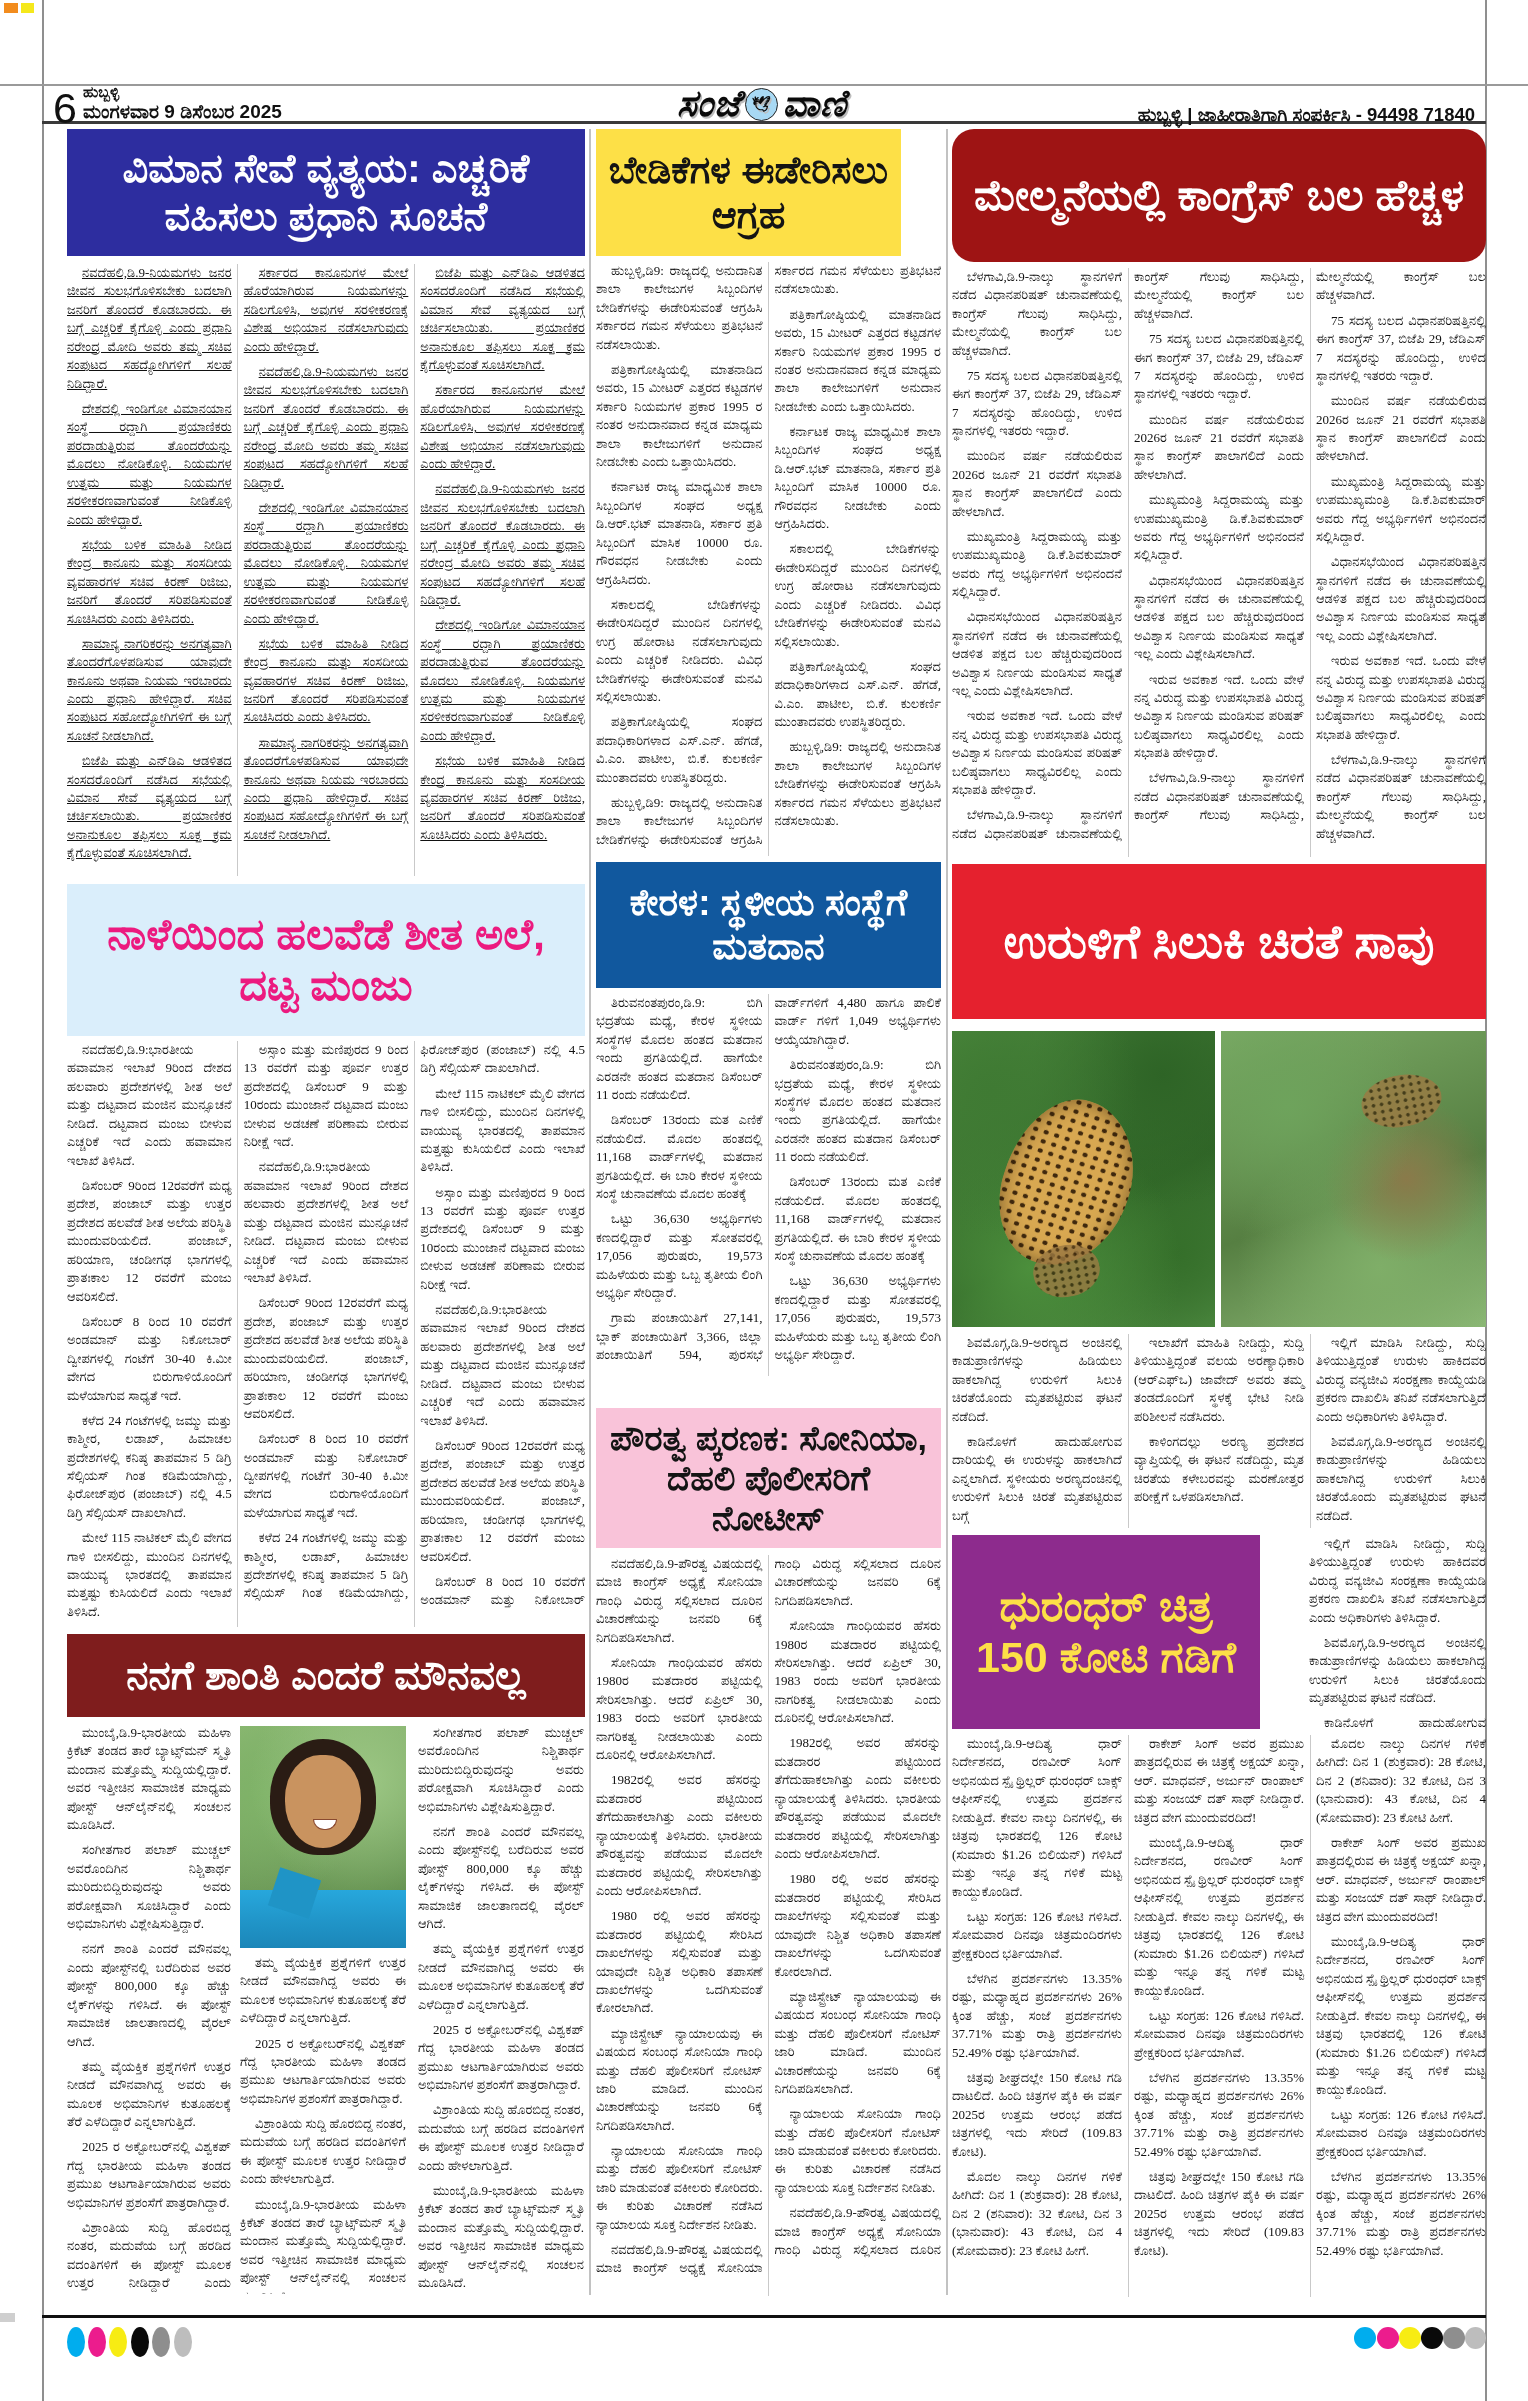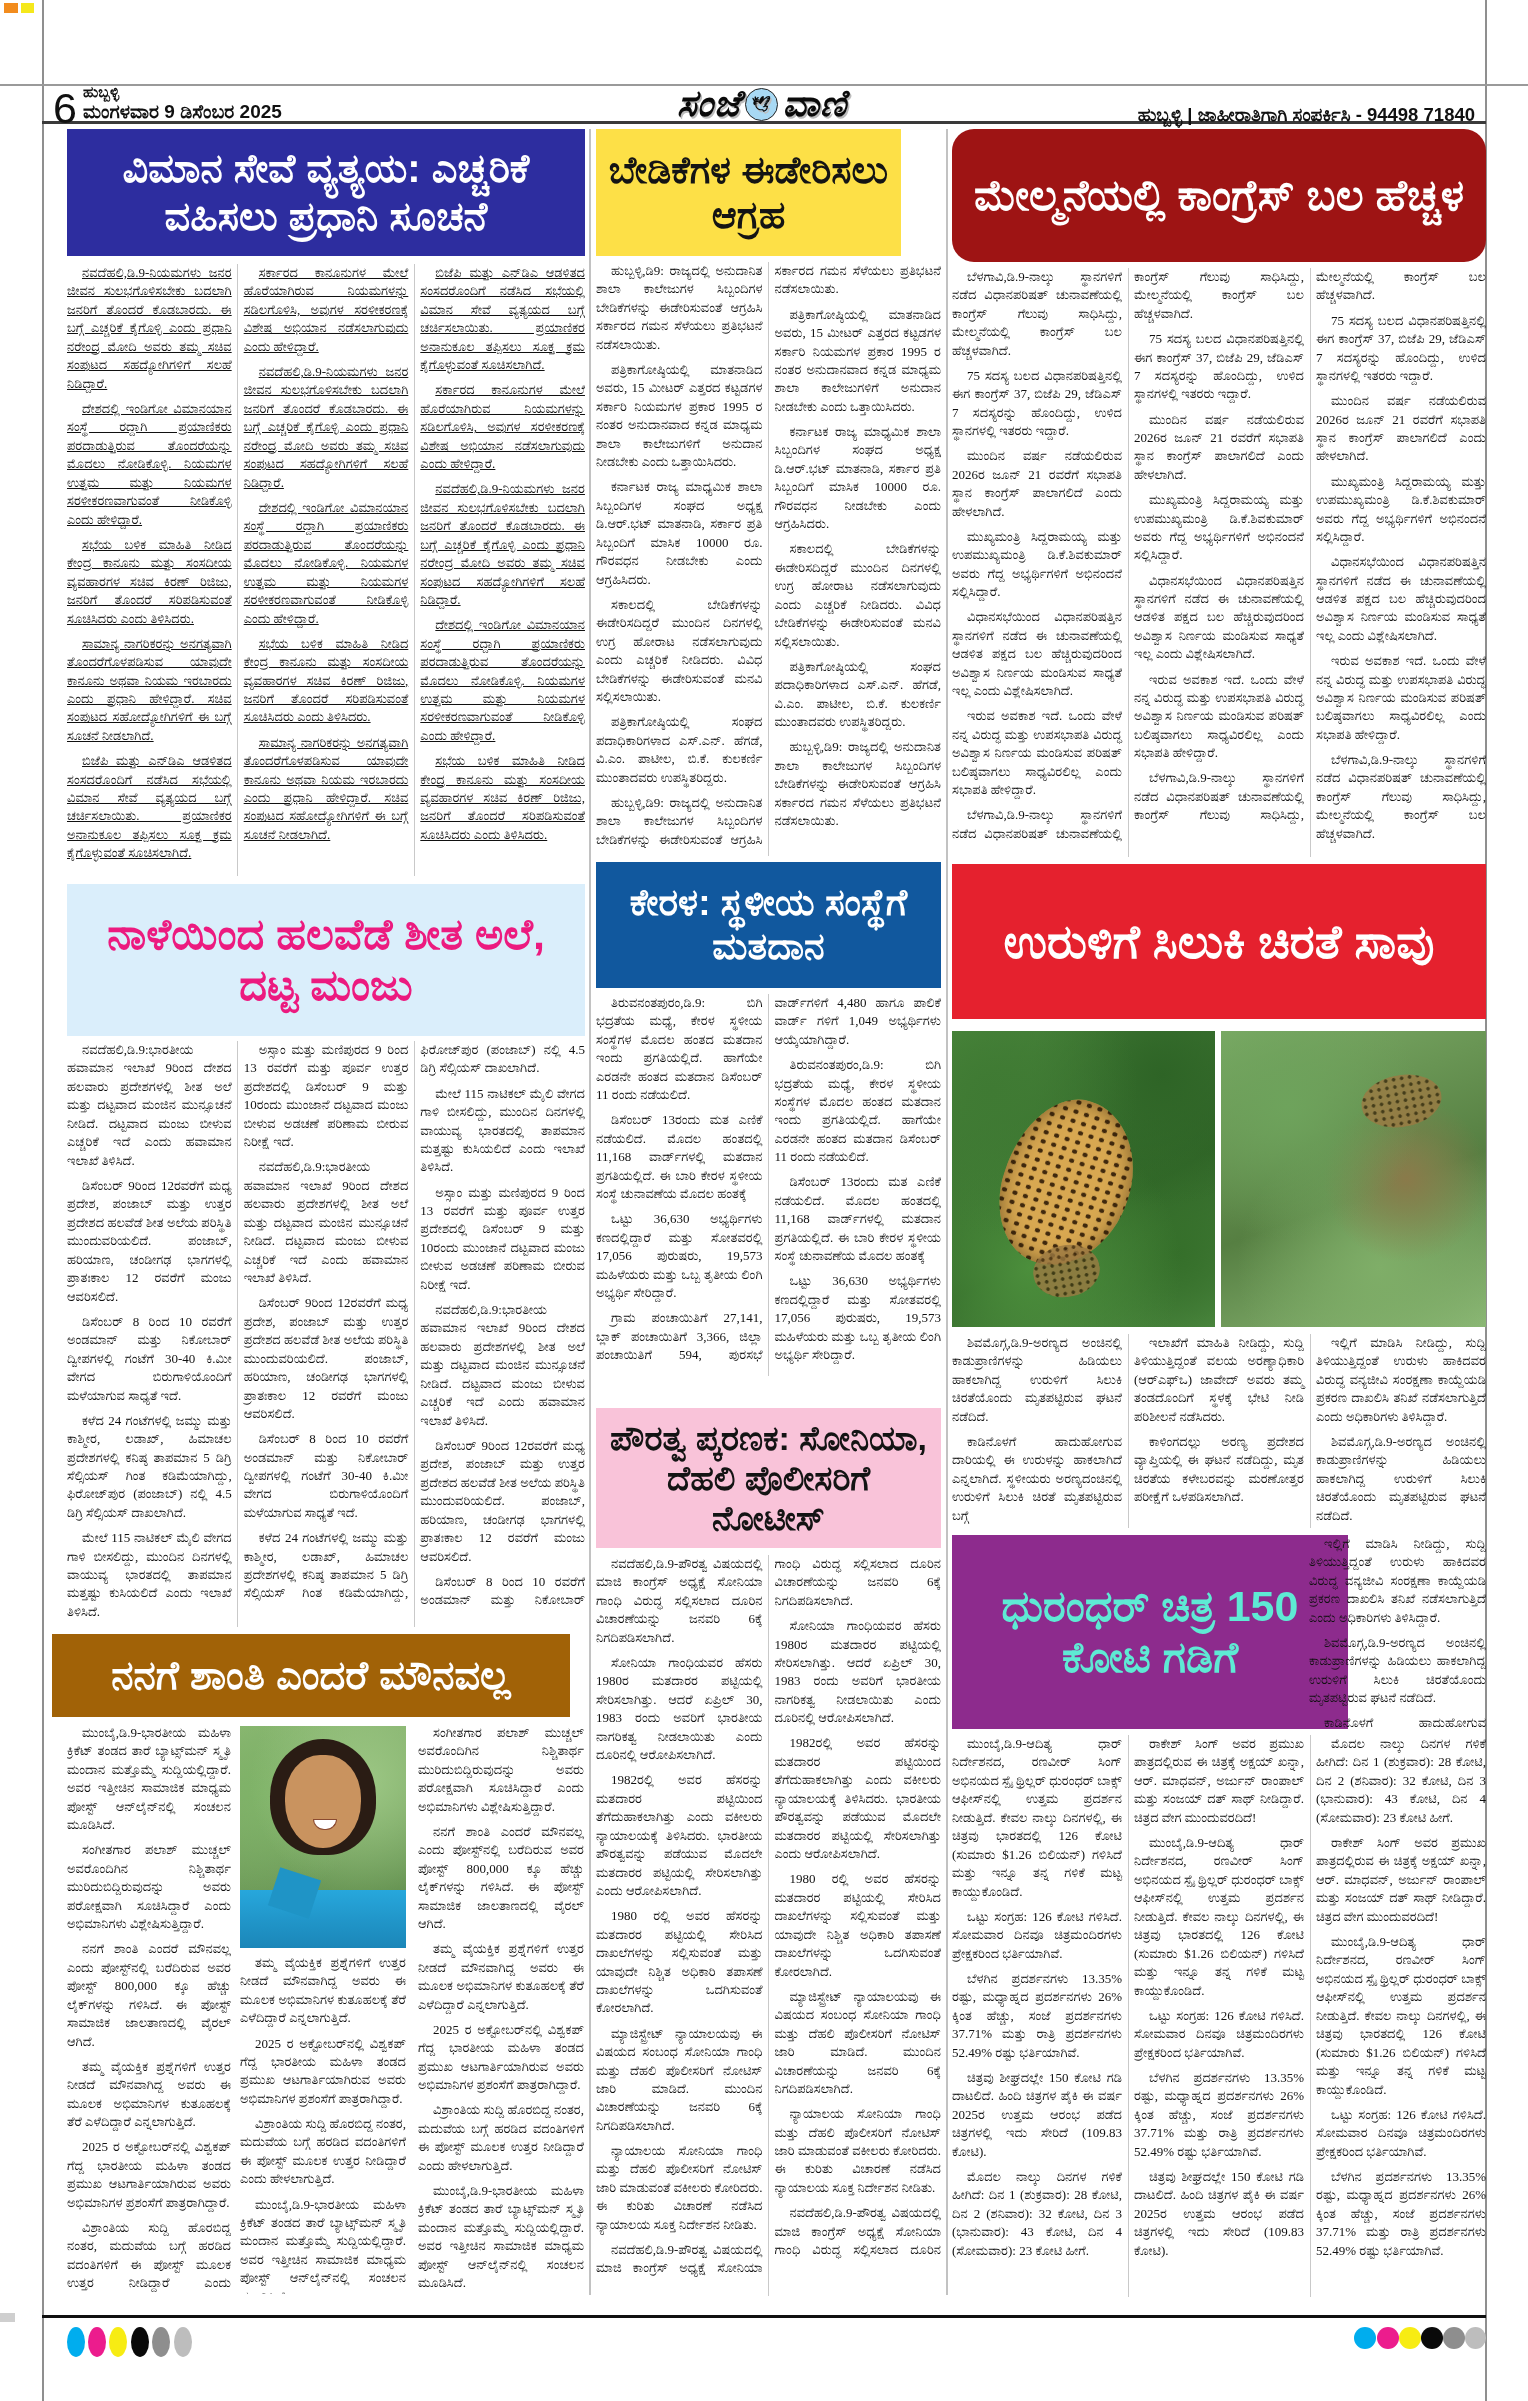--- a/index.html
+++ b/index.html
@@ -130,21 +130,21 @@
       <p>ಡಿಸೆಂಬರ್ 9ರಿಂದ 12ರವರೆಗೆ ಮಧ್ಯ ಪ್ರದೇಶ, ಪಂಜಾಬ್ ಮತ್ತು ಉತ್ತರ ಪ್ರದೇಶದ ಹಲವೆಡೆ ಶೀತ ಅಲೆಯ ಪರಿಸ್ಥಿತಿ ಮುಂದುವರಿಯಲಿದೆ. ಪಂಜಾಬ್, ಹರಿಯಾಣ, ಚಂಡೀಗಢ ಭಾಗಗಳಲ್ಲಿ ಪ್ರಾತಃಕಾಲ 12 ರವರೆಗೆ ಮಂಜು ಆವರಿಸಲಿದೆ.</p>
       <p>ಡಿಸೆಂಬರ್ 8 ರಿಂದ 10 ರವರೆಗೆ ಅಂಡಮಾನ್ ಮತ್ತು ನಿಕೋಬಾರ್ ದ್ವೀಪಗಳಲ್ಲಿ ಗಂಟೆಗೆ 30-40 ಕಿ.ಮೀ ವೇಗದ ಬಿರುಗಾಳಿಯೊಂದಿಗೆ ಮಳೆಯಾಗುವ ಸಾಧ್ಯತೆ ಇದೆ.</p>
       <p>ಕಳೆದ 24 ಗಂಟೆಗಳಲ್ಲಿ ಜಮ್ಮು ಮತ್ತು ಕಾಶ್ಮೀರ, ಲಡಾಖ್, ಹಿಮಾಚಲ ಪ್ರದೇಶಗಳಲ್ಲಿ ಕನಿಷ್ಠ ತಾಪಮಾನ 5 ಡಿಗ್ರಿ ಸೆಲ್ಸಿಯಸ್ ಗಿಂತ ಕಡಿಮೆಯಾಗಿದ್ದು, ಫಿರೋಜ್‌ಪುರ (ಪಂಜಾಬ್) ನಲ್ಲಿ 4.5 ಡಿಗ್ರಿ ಸೆಲ್ಸಿಯಸ್ ದಾಖಲಾಗಿದೆ.</p>
       <p>ಮೇಲೆ 115 ನಾಟಿಕಲ್ ಮೈಲಿ ವೇಗದ ಗಾಳಿ ಬೀಸಲಿದ್ದು, ಮುಂದಿನ ದಿನಗಳಲ್ಲಿ ವಾಯುವ್ಯ ಭಾರತದಲ್ಲಿ ತಾಪಮಾನ ಮತ್ತಷ್ಟು ಕುಸಿಯಲಿದೆ ಎಂದು ಇಲಾಖೆ ತಿಳಿಸಿದೆ.</p>
       <p>ಅಸ್ಸಾಂ ಮತ್ತು ಮಣಿಪುರದ 9 ರಿಂದ 13 ರವರೆಗೆ ಮತ್ತು ಪೂರ್ವ ಉತ್ತರ ಪ್ರದೇಶದಲ್ಲಿ ಡಿಸೆಂಬರ್ 9 ಮತ್ತು 10ರಂದು ಮುಂಜಾನೆ ದಟ್ಟವಾದ ಮಂಜು ಬೀಳುವ ಅಡಚಣೆ ಪರಿಣಾಮ ಬೀರುವ ನಿರೀಕ್ಷೆ ಇದೆ.</p>
       <p>ನವದೆಹಲಿ,ಡಿ.9:ಭಾರತೀಯ ಹವಾಮಾನ ಇಲಾಖೆ 9ರಿಂದ ದೇಶದ ಹಲವಾರು ಪ್ರದೇಶಗಳಲ್ಲಿ ಶೀತ ಅಲೆ ಮತ್ತು ದಟ್ಟವಾದ ಮಂಜಿನ ಮುನ್ಸೂಚನೆ ನೀಡಿದೆ. ದಟ್ಟವಾದ ಮಂಜು ಬೀಳುವ ಎಚ್ಚರಿಕೆ ಇದೆ ಎಂದು ಹವಾಮಾನ ಇಲಾಖೆ ತಿಳಿಸಿದೆ.</p>
       <p>ಡಿಸೆಂಬರ್ 9ರಿಂದ 12ರವರೆಗೆ ಮಧ್ಯ ಪ್ರದೇಶ, ಪಂಜಾಬ್ ಮತ್ತು ಉತ್ತರ ಪ್ರದೇಶದ ಹಲವೆಡೆ ಶೀತ ಅಲೆಯ ಪರಿಸ್ಥಿತಿ ಮುಂದುವರಿಯಲಿದೆ. ಪಂಜಾಬ್, ಹರಿಯಾಣ, ಚಂಡೀಗಢ ಭಾಗಗಳಲ್ಲಿ ಪ್ರಾತಃಕಾಲ 12 ರವರೆಗೆ ಮಂಜು ಆವರಿಸಲಿದೆ.</p>
       <p>ಡಿಸೆಂಬರ್ 8 ರಿಂದ 10 ರವರೆಗೆ ಅಂಡಮಾನ್ ಮತ್ತು ನಿಕೋಬಾರ್ ದ್ವೀಪಗಳಲ್ಲಿ ಗಂಟೆಗೆ 30-40 ಕಿ.ಮೀ ವೇಗದ ಬಿರುಗಾಳಿಯೊಂದಿಗೆ ಮಳೆಯಾಗುವ ಸಾಧ್ಯತೆ ಇದೆ.</p>
     </div>
 
-  <div class="headbox" style="left:52px;top:1634px;width:518px;height:83px;background:#a16207;color:#ffffff;font-size:40px;">ನನಗೆ ಶಾಂತಿ ಎಂದರೆ ಮೌನವಲ್ಲ</div>
+  <div class="headbox" style="left:67px;top:1634px;width:518px;height:83px;background:#7f1d1d;color:#ffffff;font-size:40px;">ನನಗೆ ಶಾಂತಿ ಎಂದರೆ ಮೌನವಲ್ಲ</div>
 
   <div class="col-single" style="left:67px;top:1724px;width:164px;height:572px;">
       <p>ಮುಂಬೈ,ಡಿ.9-ಭಾರತೀಯ ಮಹಿಳಾ ಕ್ರಿಕೆಟ್ ತಂಡದ ತಾರೆ ಬ್ಯಾಟ್ಸ್‌ಮನ್ ಸ್ಮೃತಿ ಮಂದಾನ ಮತ್ತೊಮ್ಮೆ ಸುದ್ದಿಯಲ್ಲಿದ್ದಾರೆ. ಅವರ ಇತ್ತೀಚಿನ ಸಾಮಾಜಿಕ ಮಾಧ್ಯಮ ಪೋಸ್ಟ್ ಆನ್‌ಲೈನ್‌ನಲ್ಲಿ ಸಂಚಲನ ಮೂಡಿಸಿದೆ.</p>
       <p>ಸಂಗೀತಗಾರ ಪಲಾಶ್ ಮುಚ್ಚಲ್ ಅವರೊಂದಿಗಿನ ನಿಶ್ಚಿತಾರ್ಥ ಮುರಿದುಬಿದ್ದಿರುವುದನ್ನು ಅವರು ಪರೋಕ್ಷವಾಗಿ ಸೂಚಿಸಿದ್ದಾರೆ ಎಂದು ಅಭಿಮಾನಿಗಳು ವಿಶ್ಲೇಷಿಸುತ್ತಿದ್ದಾರೆ.</p>
       <p>ನನಗೆ ಶಾಂತಿ ಎಂದರೆ ಮೌನವಲ್ಲ ಎಂದು ಪೋಸ್ಟ್‌ನಲ್ಲಿ ಬರೆದಿರುವ ಅವರ ಪೋಸ್ಟ್ 800,000 ಕ್ಕೂ ಹೆಚ್ಚು ಲೈಕ್‌ಗಳನ್ನು ಗಳಿಸಿದೆ. ಈ ಪೋಸ್ಟ್ ಸಾಮಾಜಿಕ ಜಾಲತಾಣದಲ್ಲಿ ವೈರಲ್ ಆಗಿದೆ.</p>
       <p>ತಮ್ಮ ವೈಯಕ್ತಿಕ ಪ್ರಶ್ನೆಗಳಿಗೆ ಉತ್ತರ ನೀಡದೆ ಮೌನವಾಗಿದ್ದ ಅವರು ಈ ಮೂಲಕ ಅಭಿಮಾನಿಗಳ ಕುತೂಹಲಕ್ಕೆ ತೆರೆ ಎಳೆದಿದ್ದಾರೆ ಎನ್ನಲಾಗುತ್ತಿದೆ.</p>
       <p>2025 ರ ಅಕ್ಟೋಬರ್‌ನಲ್ಲಿ ವಿಶ್ವಕಪ್ ಗೆದ್ದ ಭಾರತೀಯ ಮಹಿಳಾ ತಂಡದ ಪ್ರಮುಖ ಆಟಗಾರ್ತಿಯಾಗಿರುವ ಅವರು ಅಭಿಮಾನಿಗಳ ಪ್ರಶಂಸೆಗೆ ಪಾತ್ರರಾಗಿದ್ದಾರೆ.</p>
       <p>ವಿಶ್ರಾಂತಿಯ ಸುದ್ದಿ ಹೊರಬಿದ್ದ ನಂತರ, ಮದುವೆಯ ಬಗ್ಗೆ ಹರಡಿದ ವದಂತಿಗಳಿಗೆ ಈ ಪೋಸ್ಟ್ ಮೂಲಕ ಉತ್ತರ ನೀಡಿದ್ದಾರೆ ಎಂದು ಹೇಳಲಾಗುತ್ತಿದೆ.</p>
     </div>
   <div class="abs" style="left:240px;top:1726px;width:166px;height:569px;overflow:hidden;">
@@ -249,21 +249,21 @@
 
   <div class="bodytext cols3" style="left:952px;top:1334px;width:534px;height:194px;">
       <p>ಶಿವಮೊಗ್ಗ,ಡಿ.9-ಅರಣ್ಯದ ಅಂಚಿನಲ್ಲಿ ಕಾಡುಪ್ರಾಣಿಗಳನ್ನು ಹಿಡಿಯಲು ಹಾಕಲಾಗಿದ್ದ ಉರುಳಿಗೆ ಸಿಲುಕಿ ಚಿರತೆಯೊಂದು ಮೃತಪಟ್ಟಿರುವ ಘಟನೆ ನಡೆದಿದೆ.</p>
       <p>ಕಾಡಿನೊಳಗೆ ಹಾದುಹೋಗುವ ದಾರಿಯಲ್ಲಿ ಈ ಉರುಳನ್ನು ಹಾಕಲಾಗಿದೆ ಎನ್ನಲಾಗಿದೆ. ಸ್ಥಳೀಯರು ಅರಣ್ಯದಂಚಿನಲ್ಲಿ ಉರುಳಿಗೆ ಸಿಲುಕಿ ಚಿರತೆ ಮೃತಪಟ್ಟಿರುವ ಬಗ್ಗೆ</p>
       <p>ಇಲಾಖೆಗೆ ಮಾಹಿತಿ ನೀಡಿದ್ದು, ಸುದ್ದಿ ತಿಳಿಯುತ್ತಿದ್ದಂತೆ ವಲಯ ಅರಣ್ಯಾಧಿಕಾರಿ (ಆರ್‌ಎಫ್‌ಒ) ಜಾವೇದ್ ಅವರು ತಮ್ಮ ತಂಡದೊಂದಿಗೆ ಸ್ಥಳಕ್ಕೆ ಭೇಟಿ ನೀಡಿ ಪರಿಶೀಲನೆ ನಡೆಸಿದರು.</p>
       <p>ಕಾಳಿಂಗದಲ್ಲು ಅರಣ್ಯ ಪ್ರದೇಶದ ವ್ಯಾಪ್ತಿಯಲ್ಲಿ ಈ ಘಟನೆ ನಡೆದಿದ್ದು, ಮೃತ ಚಿರತೆಯ ಕಳೇಬರವನ್ನು ಮರಣೋತ್ತರ ಪರೀಕ್ಷೆಗೆ ಒಳಪಡಿಸಲಾಗಿದೆ.</p>
       <p>ಇಲ್ಲಿಗೆ ಮಾಡಿಸಿ ನೀಡಿದ್ದು, ಸುದ್ದಿ ತಿಳಿಯುತ್ತಿದ್ದಂತೆ ಉರುಳು ಹಾಕಿದವರ ವಿರುದ್ಧ ವನ್ಯಜೀವಿ ಸಂರಕ್ಷಣಾ ಕಾಯ್ದೆಯಡಿ ಪ್ರಕರಣ ದಾಖಲಿಸಿ ತನಿಖೆ ನಡೆಸಲಾಗುತ್ತಿದೆ ಎಂದು ಅಧಿಕಾರಿಗಳು ತಿಳಿಸಿದ್ದಾರೆ.</p>
       <p>ಶಿವಮೊಗ್ಗ,ಡಿ.9-ಅರಣ್ಯದ ಅಂಚಿನಲ್ಲಿ ಕಾಡುಪ್ರಾಣಿಗಳನ್ನು ಹಿಡಿಯಲು ಹಾಕಲಾಗಿದ್ದ ಉರುಳಿಗೆ ಸಿಲುಕಿ ಚಿರತೆಯೊಂದು ಮೃತಪಟ್ಟಿರುವ ಘಟನೆ ನಡೆದಿದೆ.</p>
     </div>
 
-  <div class="headbox" style="left:952px;top:1535px;width:396px;height:194px;background:#8d2b8d;color:#5eead4;font-size:43px;">ಧುರಂಧರ್ ಚಿತ್ರ 150 ಕೋಟಿ ಗಡಿಗೆ</div>
+  <div class="headbox" style="left:952px;top:1535px;width:308px;height:194px;background:#8d2b8d;color:#fde047;font-size:43px;">ಧುರಂಧರ್ ಚಿತ್ರ 150 ಕೋಟಿ ಗಡಿಗೆ</div>
   <div class="col-single" style="left:1309px;top:1535px;width:177px;height:194px;">
       <p>ಇಲ್ಲಿಗೆ ಮಾಡಿಸಿ ನೀಡಿದ್ದು, ಸುದ್ದಿ ತಿಳಿಯುತ್ತಿದ್ದಂತೆ ಉರುಳು ಹಾಕಿದವರ ವಿರುದ್ಧ ವನ್ಯಜೀವಿ ಸಂರಕ್ಷಣಾ ಕಾಯ್ದೆಯಡಿ ಪ್ರಕರಣ ದಾಖಲಿಸಿ ತನಿಖೆ ನಡೆಸಲಾಗುತ್ತಿದೆ ಎಂದು ಅಧಿಕಾರಿಗಳು ತಿಳಿಸಿದ್ದಾರೆ.</p>
       <p>ಶಿವಮೊಗ್ಗ,ಡಿ.9-ಅರಣ್ಯದ ಅಂಚಿನಲ್ಲಿ ಕಾಡುಪ್ರಾಣಿಗಳನ್ನು ಹಿಡಿಯಲು ಹಾಕಲಾಗಿದ್ದ ಉರುಳಿಗೆ ಸಿಲುಕಿ ಚಿರತೆಯೊಂದು ಮೃತಪಟ್ಟಿರುವ ಘಟನೆ ನಡೆದಿದೆ.</p>
       <p>ಕಾಡಿನೊಳಗೆ ಹಾದುಹೋಗುವ ದಾರಿಯಲ್ಲಿ ಈ ಉರುಳನ್ನು ಹಾಕಲಾಗಿದೆ ಎನ್ನಲಾಗಿದೆ. ಸ್ಥಳೀಯರು ಅರಣ್ಯದಂಚಿನಲ್ಲಿ ಉರುಳಿಗೆ ಸಿಲುಕಿ ಚಿರತೆ ಮೃತಪಟ್ಟಿರುವ ಬಗ್ಗೆ</p>
     </div>
 
   <div class="bodytext cols3" style="left:952px;top:1735px;width:534px;height:562px;">
       <p>ಮುಂಬೈ,ಡಿ.9-ಆದಿತ್ಯ ಧಾರ್ ನಿರ್ದೇಶನದ, ರಣವೀರ್ ಸಿಂಗ್ ಅಭಿನಯದ ಸ್ಪೈ ಥ್ರಿಲ್ಲರ್ ಧುರಂಧರ್ ಬಾಕ್ಸ್ ಆಫೀಸ್‌ನಲ್ಲಿ ಉತ್ತಮ ಪ್ರದರ್ಶನ ನೀಡುತ್ತಿದೆ. ಕೇವಲ ನಾಲ್ಕು ದಿನಗಳಲ್ಲಿ, ಈ ಚಿತ್ರವು ಭಾರತದಲ್ಲಿ 126 ಕೋಟಿ (ಸುಮಾರು $1.26 ಬಿಲಿಯನ್) ಗಳಿಸಿದೆ ಮತ್ತು ಇನ್ನೂ ತನ್ನ ಗಳಿಕೆ ಮಟ್ಟ ಕಾಯ್ದುಕೊಂಡಿದೆ.</p>
       <p>ಒಟ್ಟು ಸಂಗ್ರಹ: 126 ಕೋಟಿ ಗಳಿಸಿದೆ. ಸೋಮವಾರ ದಿನವೂ ಚಿತ್ರಮಂದಿರಗಳು ಪ್ರೇಕ್ಷಕರಿಂದ ಭರ್ತಿಯಾಗಿವೆ.</p>
       <p>ಬೆಳಗಿನ ಪ್ರದರ್ಶನಗಳು 13.35% ರಷ್ಟು, ಮಧ್ಯಾಹ್ನದ ಪ್ರದರ್ಶನಗಳು 26% ಕ್ಕಿಂತ ಹೆಚ್ಚು, ಸಂಜೆ ಪ್ರದರ್ಶನಗಳು 37.71% ಮತ್ತು ರಾತ್ರಿ ಪ್ರದರ್ಶನಗಳು 52.49% ರಷ್ಟು ಭರ್ತಿಯಾಗಿವೆ.</p>

